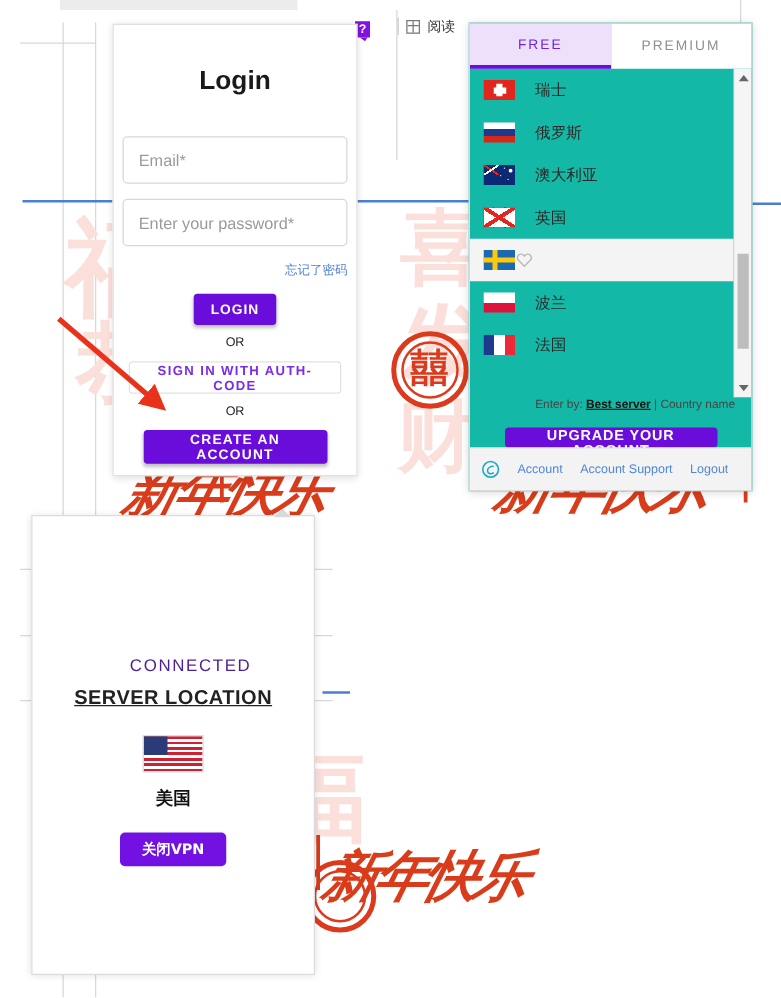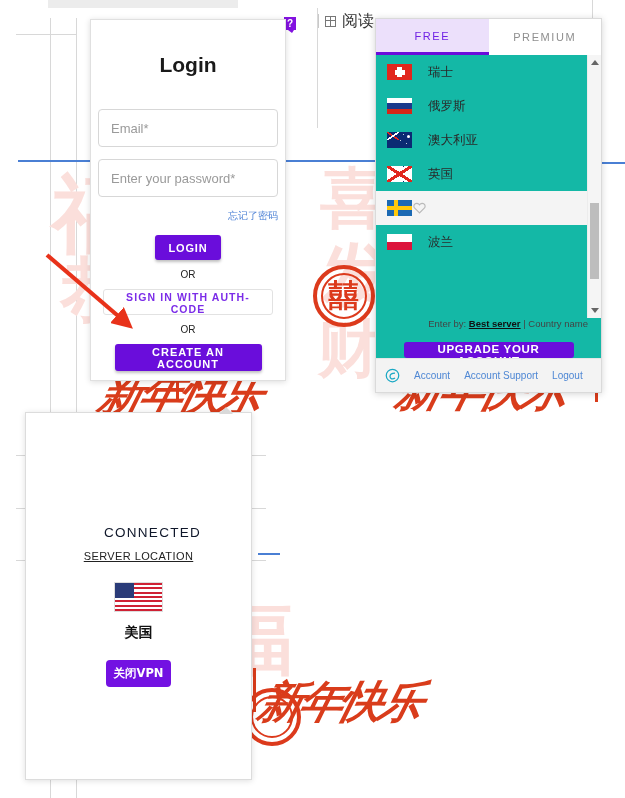--- a/index.html
+++ b/index.html
@@ -125,21 +125,21 @@
     position: relative;
     box-sizing: border-box;
   }
   #bg-toolbar .grid-ico::before {
     content: ""; position: absolute; left: 0; right: 0; top: 3px; height: 1px; background: #777;
   }
   #bg-toolbar .grid-ico::after {
     content: ""; position: absolute; top: 0; bottom: 0; left: 4px; width: 1px; background: #777;
   }
   #bg-toolbar .tb-text {
-    font-size: 16px; color: #333;
+    font-size: 11px; color: #333;
     font-family: "Liberation Sans", sans-serif;
     white-space: nowrap;
   }
 
   
   #login-popup {
     position: absolute;
     left: 90px; top: 19px;
     width: 196px; height: 362px;
     background: #ffffff;
@@ -452,51 +452,52 @@
     width: 0; height: 0;
     border-left: 7px solid transparent;
     border-right: 7px solid transparent;
     border-bottom: 7px solid #d9d9d9;
   }
   #connected-status {
     margin: 0;
     padding-top: 112px;
     font-size: 13.5px;
     letter-spacing: 1.3px;
-    color: #0f172a;
+    color: #4c1d95;
     font-family: "Liberation Sans", sans-serif;
     padding-left: 28px;
   }
   #server-location-label {
     margin: 10px 4px 0;
-    font-size: 11px;
+    font-size: 16px;
     letter-spacing: 0.4px;
     color: #222;
     text-decoration: underline;
     font-family: "Liberation Sans", sans-serif;
+    font-weight: bold;
   }
   #connected-flag {
     width: 49px; height: 30px;
     margin: 20px auto 0;
     position: relative;
     overflow: hidden;
     border: 1px solid #ddd;
     box-sizing: border-box;
   }
   #connected-country {
     margin: 12px 0 0;
     font-size: 14px;
     font-weight: bold;
     color: #111;
     font-family: "DejaVu Sans", "Liberation Sans", sans-serif;
   }
   #disconnect-button {
     margin: 18px auto 0;
     display: block;
-    width: 65px; height: 27px;
+    width: 85px; height: 27px;
     background: #7311e2;
     color: #fff;
     border: none;
     border-radius: 4px;
     font-size: 11.5px;
     font-weight: bold;
     cursor: pointer;
     font-family: "DejaVu Sans", "Liberation Sans", sans-serif;
   }
 </style>
@@ -615,20 +616,24 @@
         <svg class="fav-heart" viewBox="0 0 24 24" fill="none" stroke="currentColor" stroke-width="2">
           <path d="M12 20.5 3.8 12.3a4.9 4.9 0 1 1 7-6.9l1.2 1.2 1.2-1.2a4.9 4.9 0 1 1 7 6.9Z"></path>
         </svg>
       </div>
 
       <div class="country-row">
         <span class="flag flag-pl"></span>
         <span class="country-name">波兰</span>
       </div>
 
+      <div class="country-row">
+        <span class="flag flag-fr"></span>
+        <span class="country-name">法国</span>
+      </div>
 
     </div>
 
     <div id="list-scrollbar">
       <span class="sb-arrow" id="sb-arrow-up"></span>
       <span id="sb-thumb"></span>
       <span class="sb-arrow" id="sb-arrow-down"></span>
     </div>
   </div>
 

